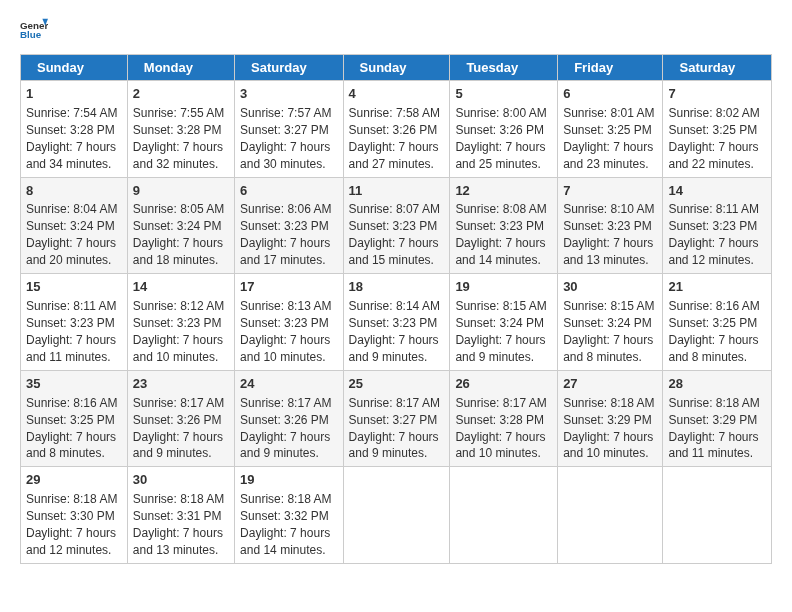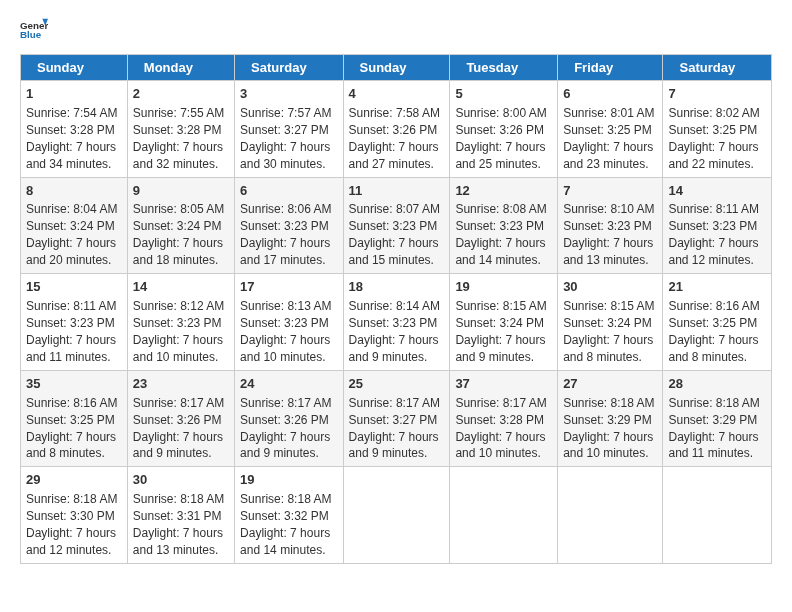--- a/index.html
+++ b/index.html
@@ -141,21 +141,21 @@
           <td><span class="day-num">18</span><span class="cell-text">Sunrise: 8:14 AM<br>Sunset: 3:23 PM<br>Daylight: 7 hours and 9 minutes.</span></td>
           <td><span class="day-num">19</span><span class="cell-text">Sunrise: 8:15 AM<br>Sunset: 3:24 PM<br>Daylight: 7 hours and 9 minutes.</span></td>
           <td><span class="day-num">30</span><span class="cell-text">Sunrise: 8:15 AM<br>Sunset: 3:24 PM<br>Daylight: 7 hours and 8 minutes.</span></td>
           <td><span class="day-num">21</span><span class="cell-text">Sunrise: 8:16 AM<br>Sunset: 3:25 PM<br>Daylight: 7 hours and 8 minutes.</span></td>
         </tr>
         <tr>
           <td><span class="day-num">35</span><span class="cell-text">Sunrise: 8:16 AM<br>Sunset: 3:25 PM<br>Daylight: 7 hours and 8 minutes.</span></td>
           <td><span class="day-num">23</span><span class="cell-text">Sunrise: 8:17 AM<br>Sunset: 3:26 PM<br>Daylight: 7 hours and 9 minutes.</span></td>
           <td><span class="day-num">24</span><span class="cell-text">Sunrise: 8:17 AM<br>Sunset: 3:26 PM<br>Daylight: 7 hours and 9 minutes.</span></td>
           <td><span class="day-num">25</span><span class="cell-text">Sunrise: 8:17 AM<br>Sunset: 3:27 PM<br>Daylight: 7 hours and 9 minutes.</span></td>
-          <td><span class="day-num">37</span><span class="cell-text">Sunrise: 8:17 AM<br>Sunset: 3:28 PM<br>Daylight: 7 hours and 10 minutes.</span></td>
+          <td><span class="day-num">26</span><span class="cell-text">Sunrise: 8:17 AM<br>Sunset: 3:28 PM<br>Daylight: 7 hours and 10 minutes.</span></td>
           <td><span class="day-num">27</span><span class="cell-text">Sunrise: 8:18 AM<br>Sunset: 3:29 PM<br>Daylight: 7 hours and 10 minutes.</span></td>
           <td><span class="day-num">28</span><span class="cell-text">Sunrise: 8:18 AM<br>Sunset: 3:29 PM<br>Daylight: 7 hours and 11 minutes.</span></td>
         </tr>
         <tr>
           <td><span class="day-num">29</span><span class="cell-text">Sunrise: 8:18 AM<br>Sunset: 3:30 PM<br>Daylight: 7 hours and 12 minutes.</span></td>
           <td><span class="day-num">30</span><span class="cell-text">Sunrise: 8:18 AM<br>Sunset: 3:31 PM<br>Daylight: 7 hours and 13 minutes.</span></td>
           <td><span class="day-num">19</span><span class="cell-text">Sunrise: 8:18 AM<br>Sunset: 3:32 PM<br>Daylight: 7 hours and 14 minutes.</span></td>
           <td class="empty-cell"></td>
           <td class="empty-cell"></td>
           <td class="empty-cell"></td>

